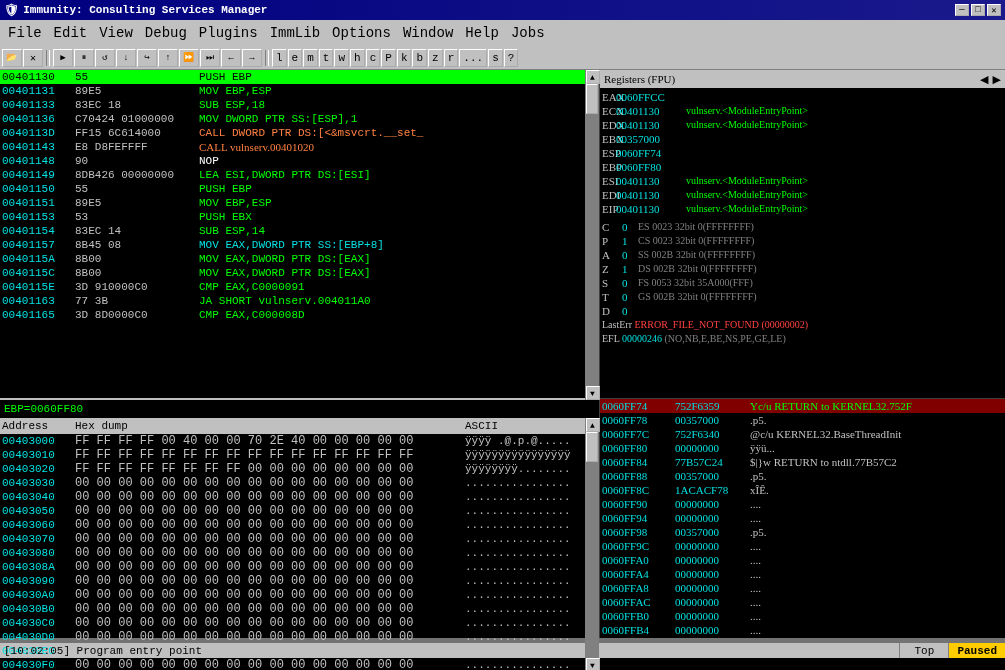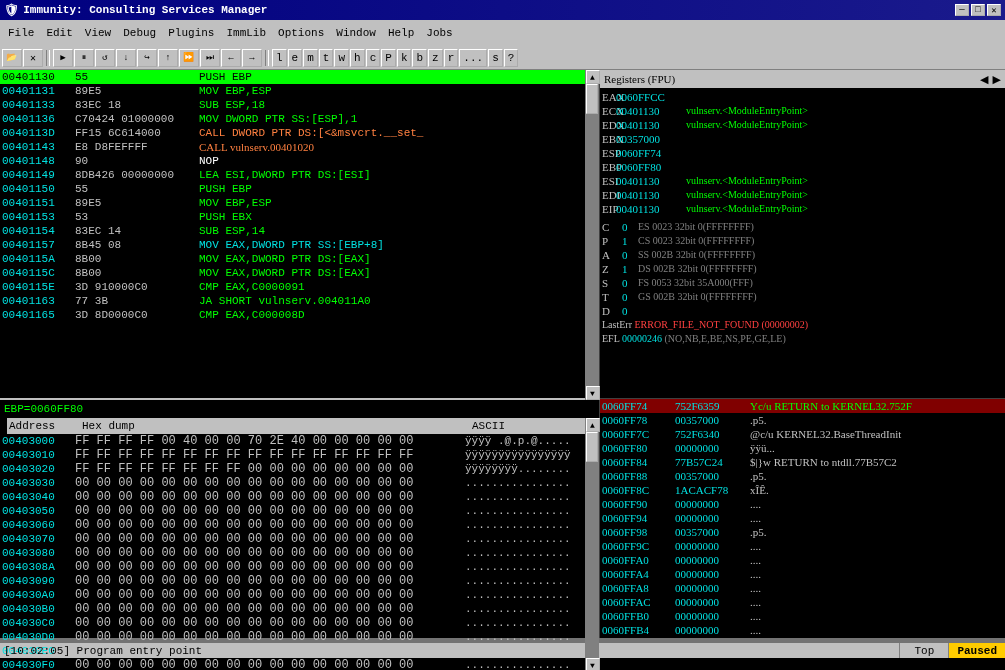--- a/index.html
+++ b/index.html
@@ -39,21 +39,21 @@
     }
 
     
     #menu-bar {
       background: #c0c0c0;
       height: 18px;
       display: flex;
       align-items: center;
       padding: 13px 2px;
       gap: 0;
-      font-size: 11px;
+      font-size: 14px;
       color: #000;
     }
     .menu-item {
       padding: 1px 6px;
       cursor: pointer;
       white-space: nowrap;
     }
 
     
     #toolbar {
@@ -142,21 +142,20 @@
       padding-left: 4px;
       font-size: 11px;
     }
 
     .dump-header {
       display: flex;
       background: #c0c0c0;
       color: #000;
       height: 16px;
       line-height: 16px;
-      margin-left: 7px;
     }
     .dump-col-addr { width: 75px; padding-left: 2px; }
     .dump-col-hex { width: 390px; }
     .dump-col-ascii { flex: 1; }
 
     .dump-row {
       display: flex;
       height: 14px;
       line-height: 14px;
       white-space: nowrap;

